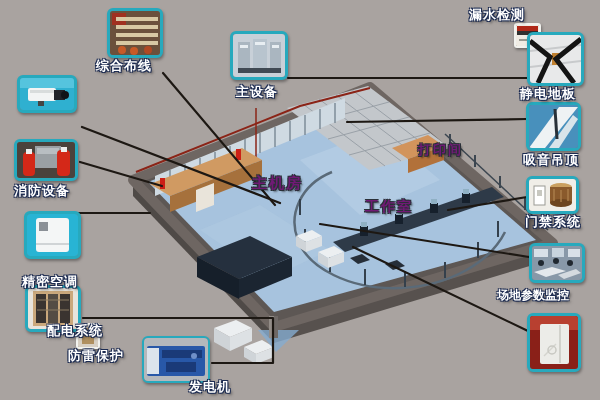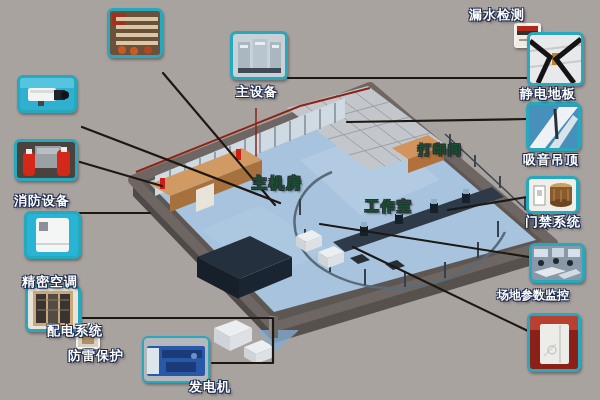--- a/index.html
+++ b/index.html
@@ -16,21 +16,21 @@
     background:#777;
   }
   .thumb svg{display:block;width:100%;height:100%;}
   .thumb.small{border-width:2px;border-color:#f2f2ee;border-radius:3px;}
   .callout-label{
     position:absolute;color:#fff;font-weight:bold;font-size:13px;
     letter-spacing:1px;white-space:nowrap;
     text-shadow:-1px -1px 0 #1d2c52,1px -1px 0 #1d2c52,-1px 1px 0 #1d2c52,1px 1px 0 #1d2c52,2px 2px 3px rgba(0,0,0,.55);
   }
   .room-label{
-    position:absolute;color:#14532d;font-weight:bold;font-size:14px;
+    position:absolute;color:#701a75;font-weight:bold;font-size:14px;
     letter-spacing:2px;white-space:nowrap;
     text-shadow:-1px -1px 0 #2a3038,1px -1px 0 #2a3038,-1px 1px 0 #2a3038,1px 1px 0 #2a3038,2px 2px 2px rgba(0,0,0,.5);
   }
   .fs12{font-size:12px;letter-spacing:0;}
   .fs15{font-size:15px;}
 </style>
 </head>
 <body>
 
 <div id="stage">
@@ -330,21 +330,22 @@
     <svg viewBox="0 0 48 53">
       <rect width="48" height="53" fill="#8a2018"></rect>
       <rect width="48" height="14" fill="#b84030"></rect>
       <rect x="10" y="8" width="29" height="40" rx="2" fill="#ecece8"></rect>
       <line x1="30" y1="9" x2="30" y2="47" stroke="#c8c8c2" stroke-width="1.5"></line>
       <line x1="14" y1="40" x2="26" y2="28" stroke="#d4d4ce" stroke-width="1.5"></line>
       <circle cx="22" cy="34" r="4" fill="none" stroke="#c8c8c2" stroke-width="1.5"></circle>
     </svg>
   </div>
 
-  <div class="callout-label" style="left:14px;top:192px;">消防设备</div>
+  <div class="callout-label" style="left:96px;top:57px;">综合布线</div>
+  <div class="callout-label" style="left:14px;top:182px;">消防设备</div>
   <div class="callout-label" style="left:22px;top:273px;">精密空调</div>
   <div class="callout-label" style="left:3px;top:322px;margin-left:44px;">配电系统</div>
   <div class="callout-label" style="left:68px;top:347px;text-align:center;">防雷保护</div>
   <div class="callout-label" style="left:189px;top:378px;">发电机</div>
   <div class="callout-label" style="left:236px;top:83px;">主设备</div>
   <div class="callout-label" style="left:469px;top:6px;">漏水检测</div>
   <div class="callout-label" style="left:520px;top:85px;">静电地板</div>
   <div class="callout-label" style="left:523px;top:151px;">吸音吊顶</div>
   <div class="callout-label fs12" style="left:497px;top:287px;">场地参数监控</div>
   <div class="callout-label" style="left:525px;top:213px;">门禁系统</div>

